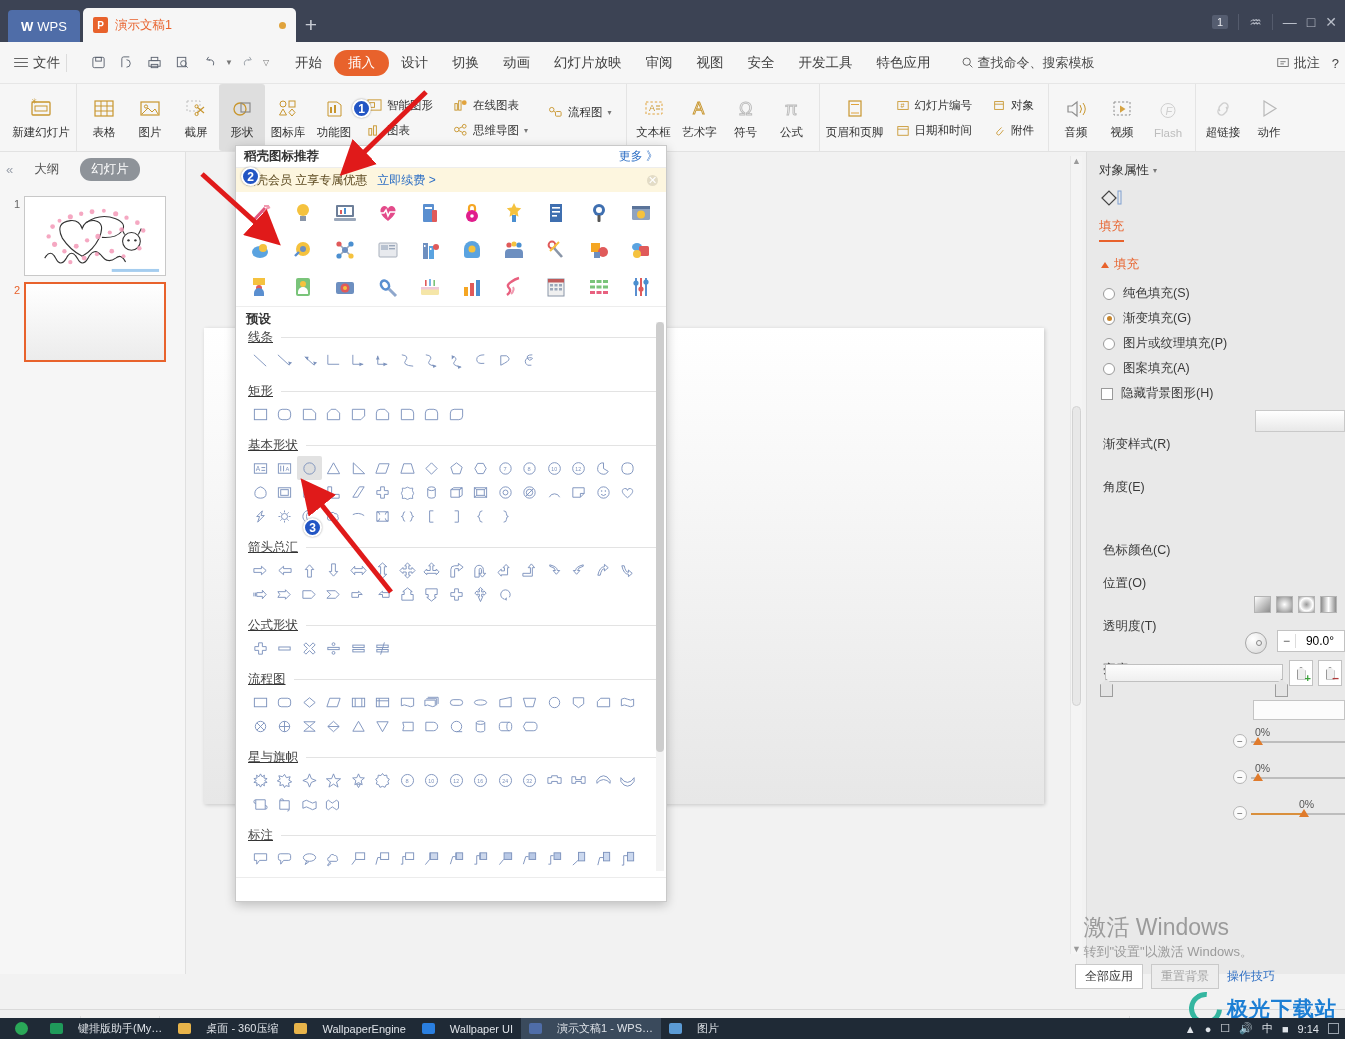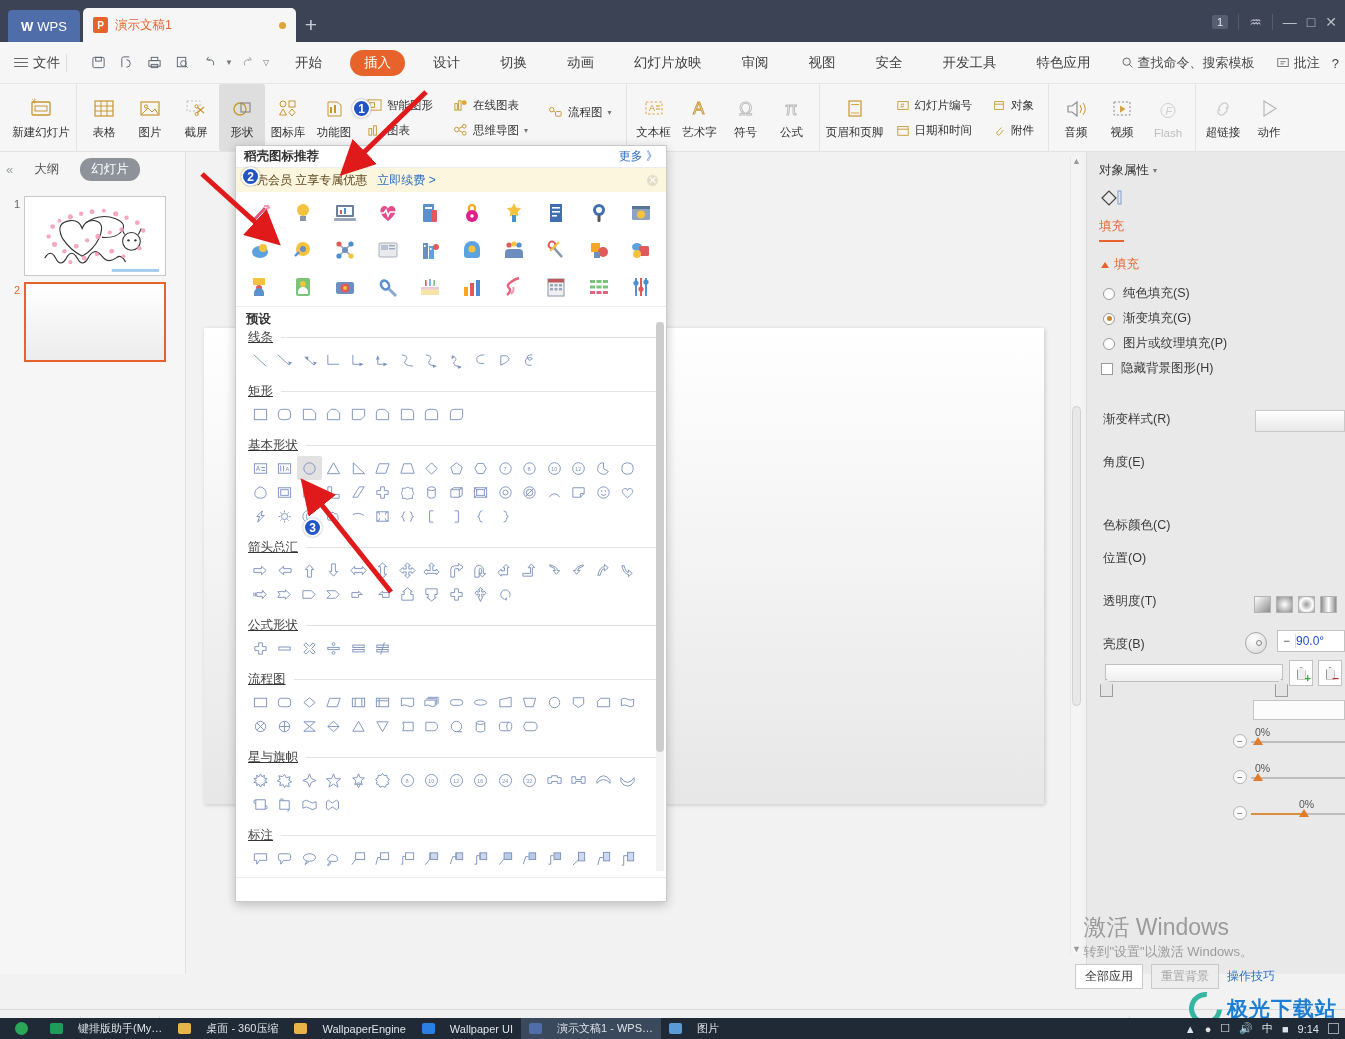--- a/index.html
+++ b/index.html
@@ -69,21 +69,21 @@
     font-size: 13.5px; color: #444; cursor: pointer;
   }
   .hamb { display:inline-block; width:14px; }
   .hamb i { display:block; height:1.6px; background:#666; margin:2.6px 0; border-radius:1px;}
   .qat { display: flex; align-items: center; gap: 2px; margin-left: 12px; }
   .qat-btn {
     width: 26px; height: 26px; display:flex; align-items:center; justify-content:center;
     color: #5c6370; font-size: 14px; cursor: pointer; border-radius: 3px;
   }
   .vsep { width: 1px; height: 18px; background: #dcdcdc; margin: 0 6px; }
-  .tabs { display: flex; align-items: flex-end; margin-left: 14px; gap: 16px; }
+  .tabs { display: flex; align-items: flex-end; margin-left: 14px; gap: 0; }
   .tab-item {
     padding: 4px 12px; font-size: 13.5px; color: #3f3f3f;
     cursor: pointer; border-radius: 13px; white-space: nowrap;
   }
   .tab-item.active { background: #e8622c; color: #fff; padding: 4px 14px; }
   .search-box {
     display:flex; align-items:center; gap:4px; margin-left: 18px;
     font-size: 13px; color: #4a4a4a; cursor: text;
   }
   .menu-right {
@@ -210,21 +210,21 @@
   .angle-dial {
     position:absolute; right: 78px; top: 480px; width:22px;height:22px;border-radius:50%;
     background: radial-gradient(circle at 35% 30%, #fff, #d6d6d6); border:1px solid #a8a8a8;
   }
   .angle-dial::after{content:"";position:absolute;right:4px;top:7px;width:4px;height:4px;border-radius:50%;border:1px solid #888;}
   .angle-field {
     position:absolute; right: 0; top: 478px; width: 68px; height: 22px;
     background:#fff; border:1px solid #c2c2c2; display:flex; align-items:center;
   }
   .angle-field .minus { width:18px; text-align:center; color:#555; border-right:1px solid #dcdcdc; font-size:12px;}
-  .angle-field .val { flex:1; text-align:left; font-size:12px; color:#1d4ed8;}
+  .angle-field .val { flex:1; text-align:center; font-size:12px; color:#000000;}
   .grad-bar {
     position:absolute; left: 18px; top: 512px; width: 178px; height: 18px;
     background: linear-gradient(#fdfdfd,#efefef); border:1px solid #c0c0c0;
   }
   .stop {
     position:absolute; top: 14px; width:13px; height:18px;
     background:#e4e4e4; border:1px solid #9d9d9d;
     clip-path: polygon(50% 0, 100% 32%, 100% 100%, 0 100%, 0 32%);
   }
   .stop-btn {
@@ -822,20 +822,24 @@
       <span class="rp-label">纯色填充(S)</span>
     </div>
     <div class="rp-row">
       <span class="radio on"></span>
       <span class="rp-label">渐变填充(G)</span>
     </div>
     <div class="rp-row">
       <span class="radio"></span>
       <span class="rp-label">图片或纹理填充(P)</span>
     </div>
+    <div class="rp-row">
+      <span class="radio"></span>
+      <span class="rp-label">图案填充(A)</span>
+    </div>
     <div class="rp-row" style="padding-left:14px;">
       <span class="cbx"></span>
       <span class="rp-label">隐藏背景图形(H)</span>
     </div>
 
     <div class="rp-row" style="padding-top:30px;">
       <span class="rp-label">渐变样式(R)</span>
     </div>
     <div class="grad-styles">
       <span class="gs g1"></span>

